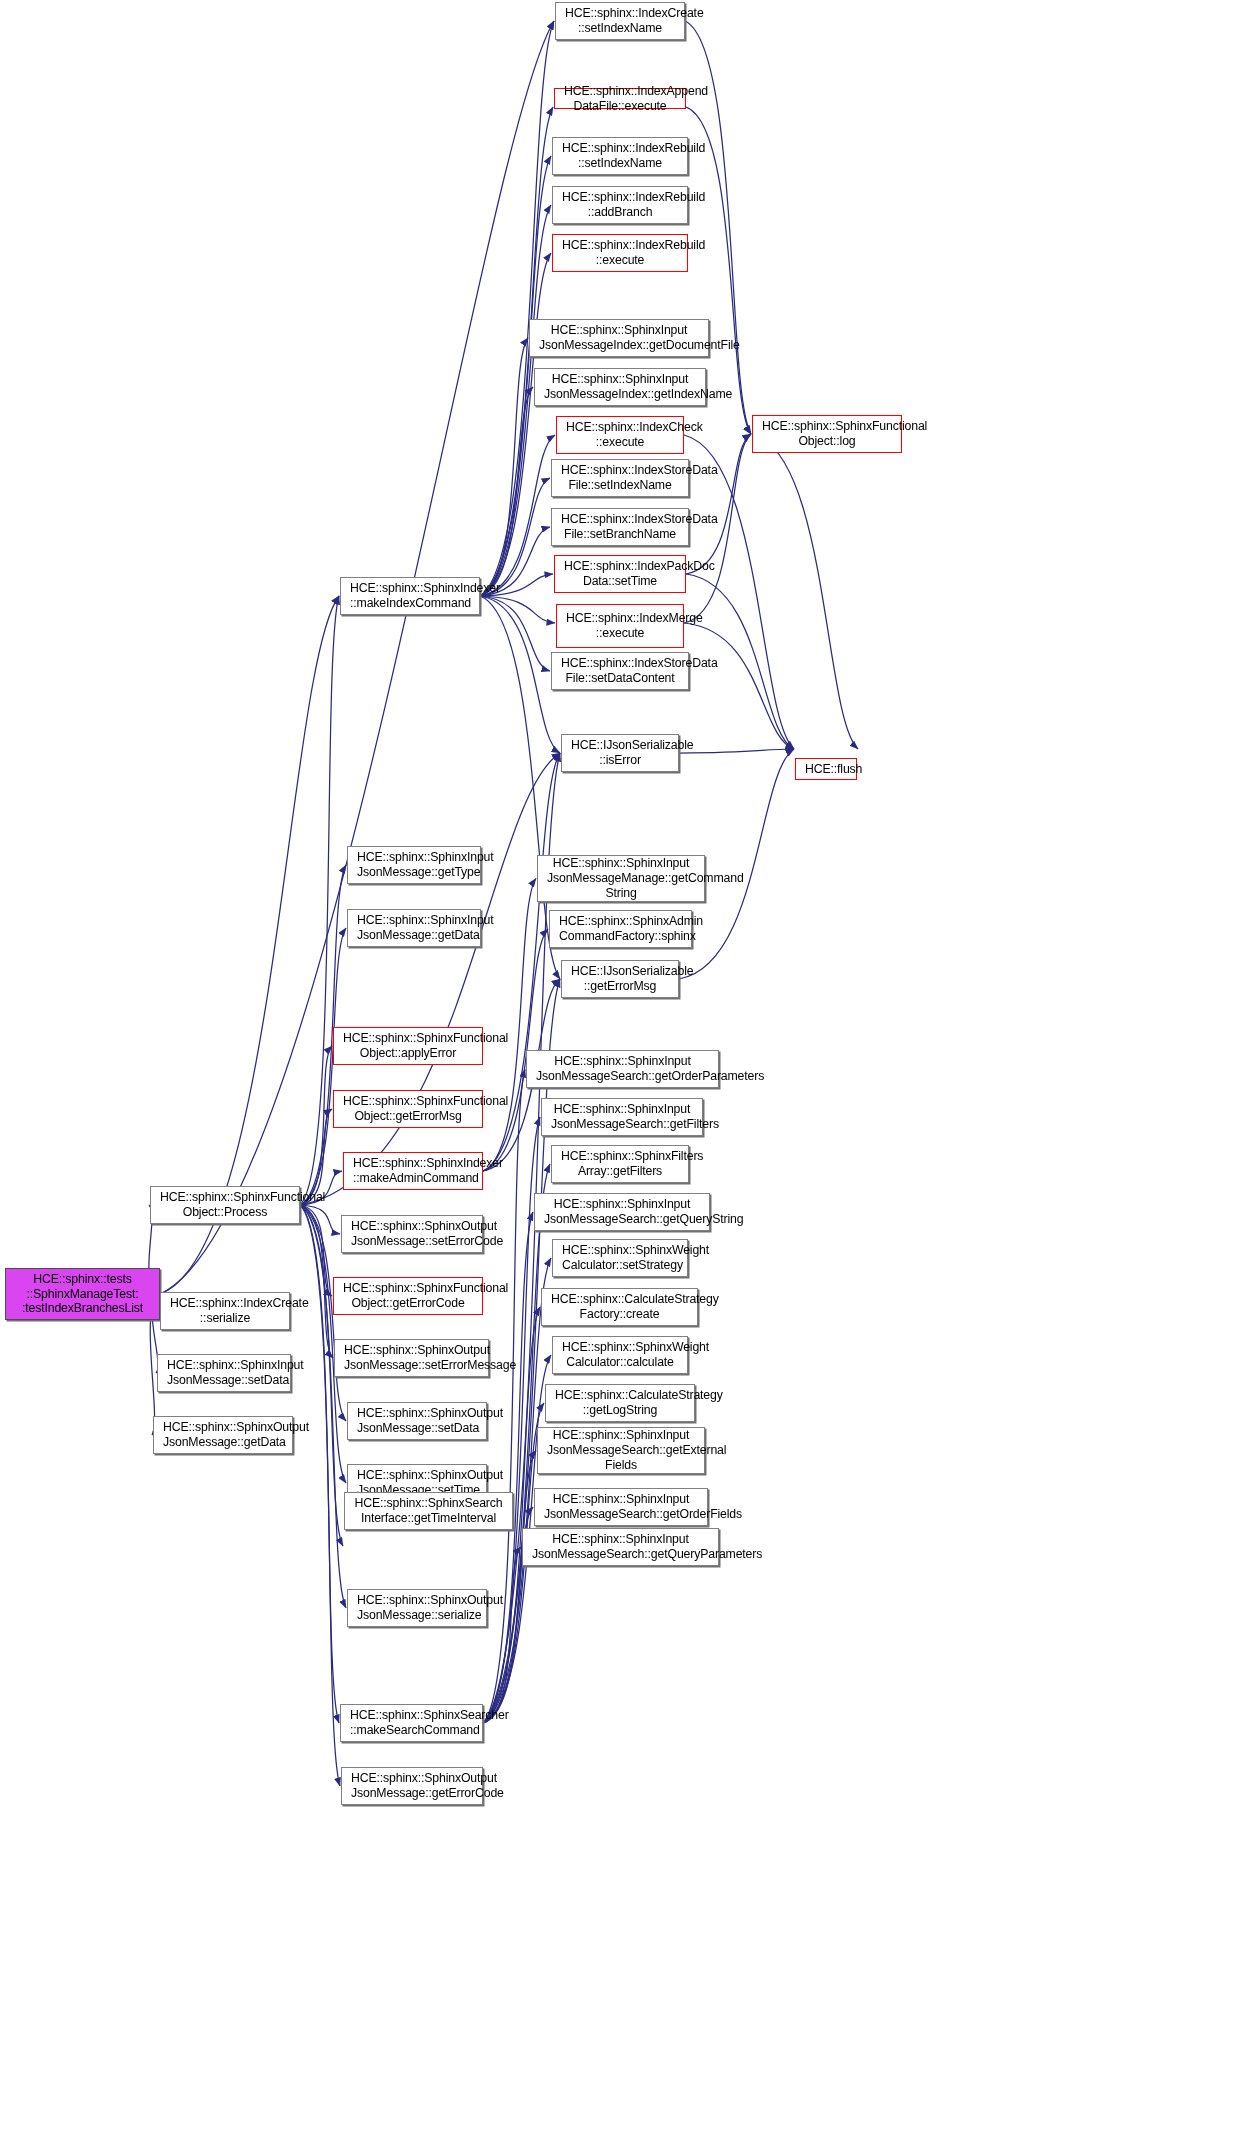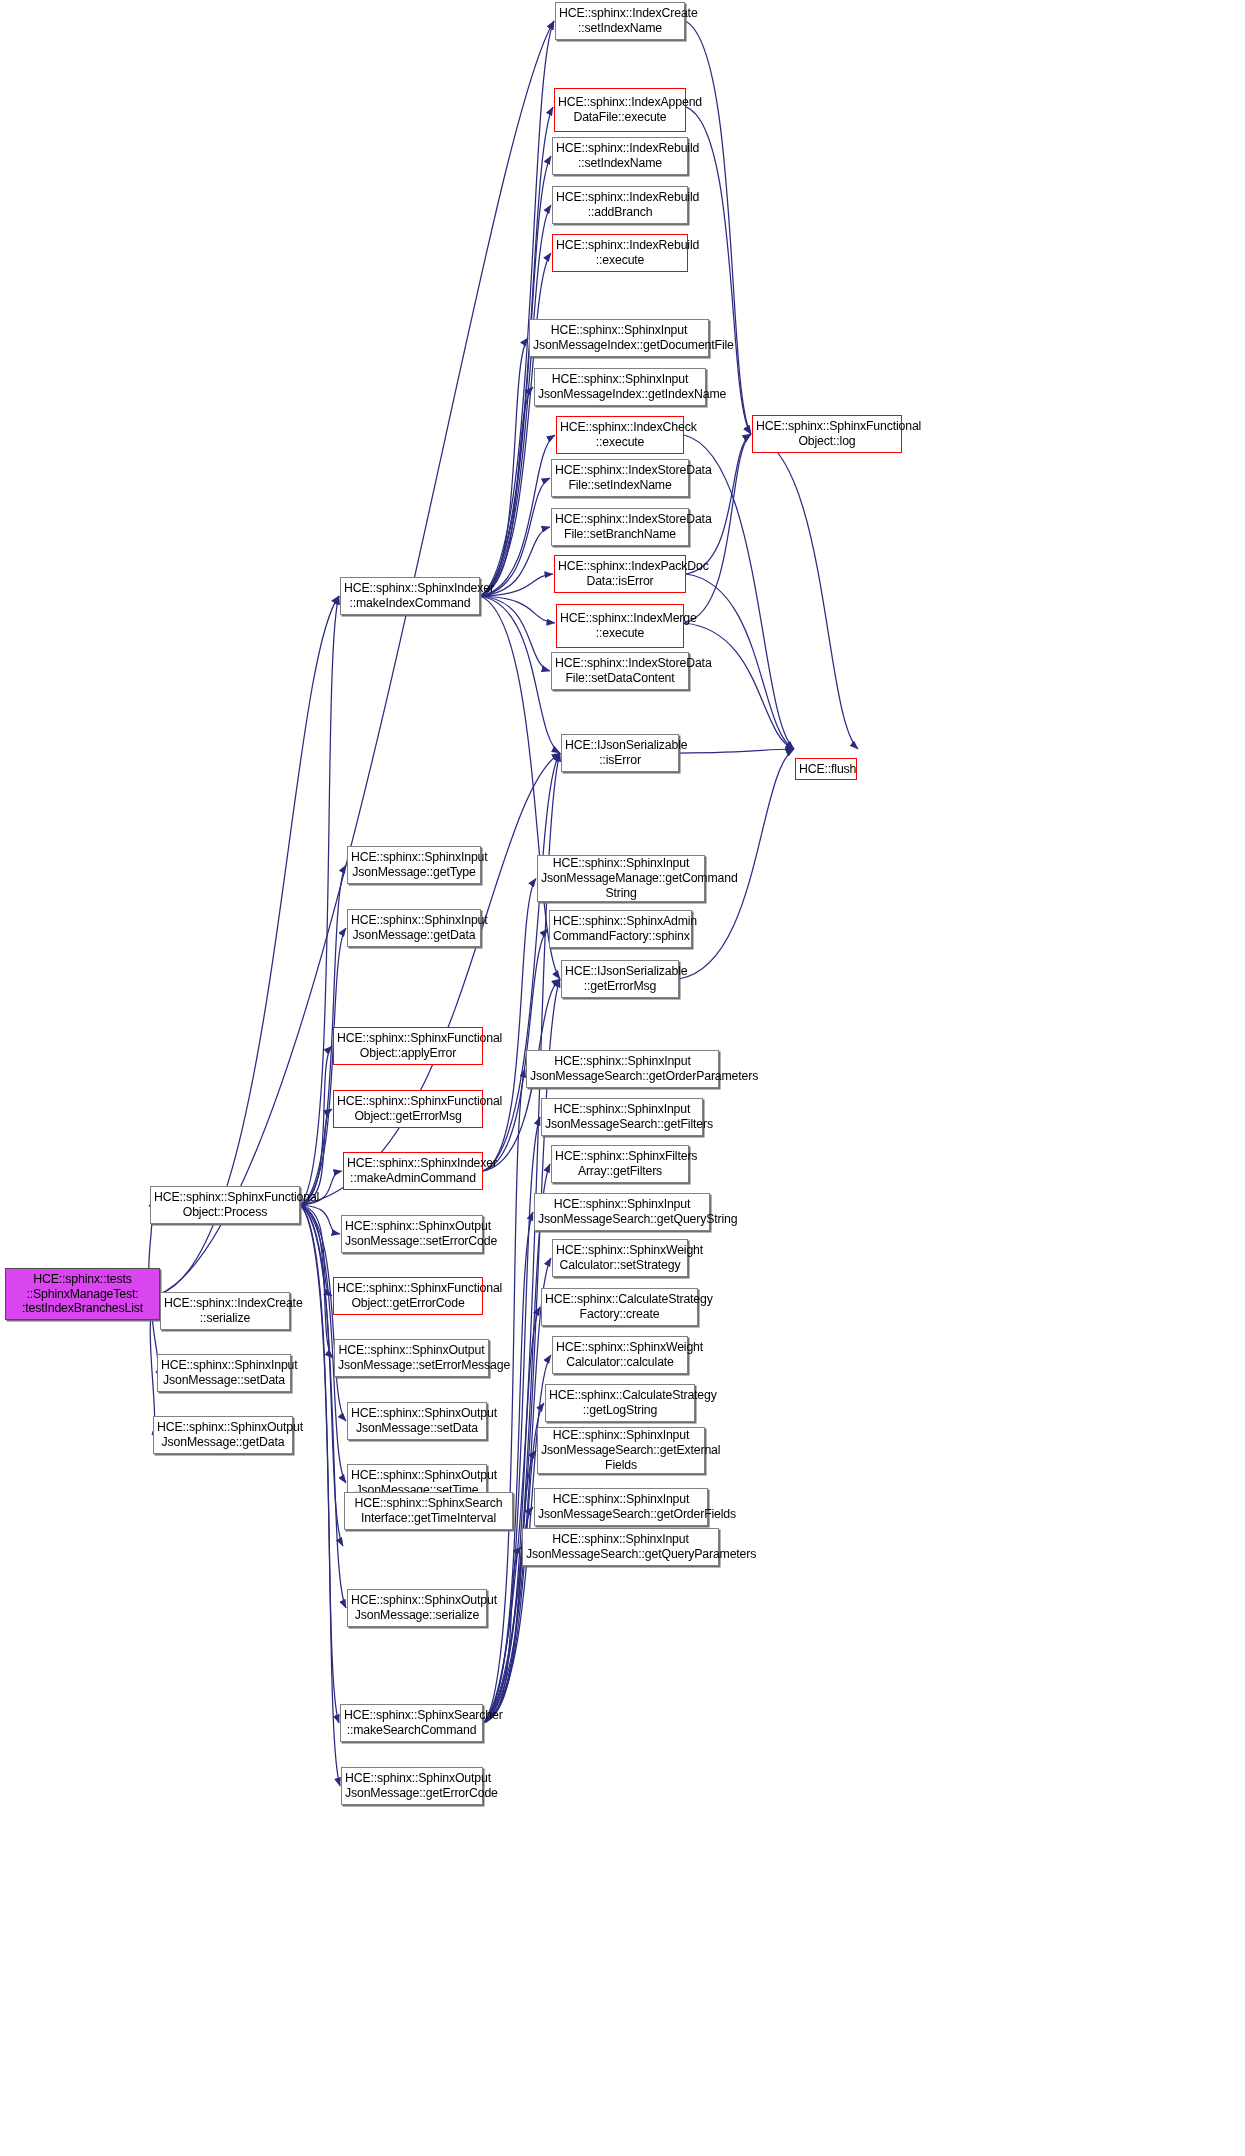--- a/index.html
+++ b/index.html
@@ -3,21 +3,21 @@
 <meta charset="utf-8">
 <style>
   html,body{margin:0;padding:0;background:#ffffff;}
   body{font-family:"Liberation Sans","DejaVu Sans",sans-serif;}
   #graph{position:relative;width:1245px;height:2156px;background:#fff;overflow:hidden;}
   #edges{position:absolute;left:0;top:0;width:1245px;height:2156px;pointer-events:none;}
   .node{position:absolute;box-sizing:border-box;display:flex;align-items:center;justify-content:center;
         text-align:center;background:#ffffff;border:1px solid #808080;
         box-shadow:1.5px 1.5px 0 0 #707070;
         font-size:12.3px;line-height:1.21;color:#000;letter-spacing:-0.15px;
-        padding:1px 3px;white-space:pre-line;}
+        padding:1px 9px;white-space:pre-line;}
   .node.red{border:1.4px solid #ff0000;box-shadow:none;}
   .node.root{background:#d946ef;border:1px solid #4d4d4d;box-shadow:1.5px 1.5px 0 0 #707070;}
   .node span{display:block;width:100%;}
 </style>
 </head>
 <body>
 
 <div id="graph">
   <svg id="edges" viewBox="0 0 1245 2156">
     <defs>
@@ -128,40 +128,40 @@
     <div class="node" style="left: 344px; top: 1492px; width: 169px; height: 38px;"><span>HCE::sphinx::SphinxSearch
 Interface::getTimeInterval</span></div>
     <div class="node" style="left: 347px; top: 1589px; width: 140px; height: 38px;"><span>HCE::sphinx::SphinxOutput
 JsonMessage::serialize</span></div>
     <div class="node" style="left: 340px; top: 1704px; width: 143px; height: 38px;"><span>HCE::sphinx::SphinxSearcher
 ::makeSearchCommand</span></div>
     <div class="node" style="left: 341px; top: 1767px; width: 142px; height: 38px;"><span>HCE::sphinx::SphinxOutput
 JsonMessage::getErrorCode</span></div>
     <div class="node" style="left: 555px; top: 2px; width: 130px; height: 38px;"><span>HCE::sphinx::IndexCreate
 ::setIndexName</span></div>
-    <div class="node red" style="left: 554px; top: 88px; width: 132px; height: 44px;"><span>HCE::sphinx::IndexAppend
+    <div class="node red" style="left: 554px; top: 88px; width: 132px; height: 21px;"><span>HCE::sphinx::IndexAppend
 DataFile::execute</span></div>
     <div class="node" style="left: 552px; top: 137px; width: 136px; height: 38px;"><span>HCE::sphinx::IndexRebuild
 ::setIndexName</span></div>
     <div class="node" style="left: 552px; top: 186px; width: 136px; height: 38px;"><span>HCE::sphinx::IndexRebuild
 ::addBranch</span></div>
     <div class="node red" style="left: 552px; top: 234px; width: 136px; height: 38px;"><span>HCE::sphinx::IndexRebuild
 ::execute</span></div>
     <div class="node" style="left: 529px; top: 319px; width: 180px; height: 38px;"><span>HCE::sphinx::SphinxInput
 JsonMessageIndex::getDocumentFile</span></div>
     <div class="node" style="left: 534px; top: 368px; width: 172px; height: 38px;"><span>HCE::sphinx::SphinxInput
 JsonMessageIndex::getIndexName</span></div>
     <div class="node red" style="left: 556px; top: 416px; width: 128px; height: 38px;"><span>HCE::sphinx::IndexCheck
 ::execute</span></div>
     <div class="node" style="left: 551px; top: 459px; width: 138px; height: 38px;"><span>HCE::sphinx::IndexStoreData
 File::setIndexName</span></div>
     <div class="node" style="left: 551px; top: 508px; width: 138px; height: 38px;"><span>HCE::sphinx::IndexStoreData
 File::setBranchName</span></div>
     <div class="node red" style="left: 554px; top: 555px; width: 132px; height: 38px;"><span>HCE::sphinx::IndexPackDoc
-Data::isError</span></div>
+Data::setTime</span></div>
     <div class="node red" style="left: 556px; top: 604px; width: 128px; height: 44px;"><span>HCE::sphinx::IndexMerge
 ::execute</span></div>
     <div class="node" style="left: 551px; top: 652px; width: 138px; height: 38px;"><span>HCE::sphinx::IndexStoreData
 File::setDataContent</span></div>
     <div class="node" style="left: 561px; top: 734px; width: 118px; height: 38px;"><span>HCE::IJsonSerializable
 ::isError</span></div>
     <div class="node" style="left: 537px; top: 855px; width: 168px; height: 47px;"><span>HCE::sphinx::SphinxInput
 JsonMessageManage::getCommand
 String</span></div>
     <div class="node" style="left: 549px; top: 910px; width: 143px; height: 38px;"><span>HCE::sphinx::SphinxAdmin

